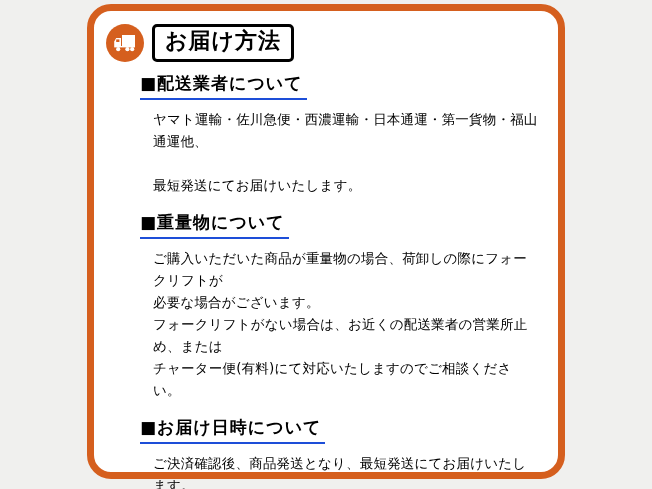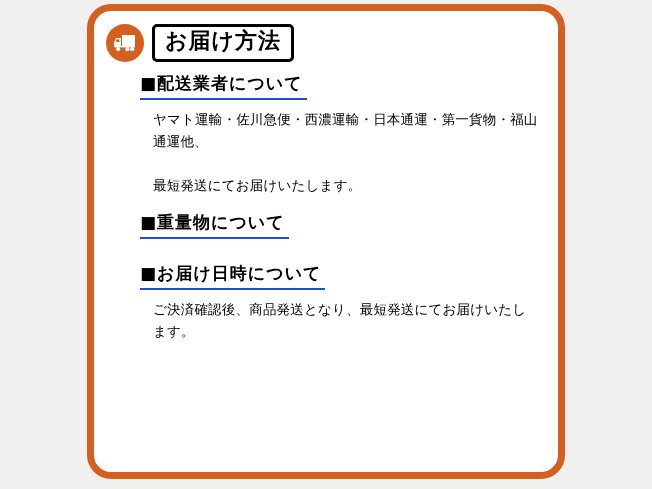--- a/index.html
+++ b/index.html
@@ -108,20 +108,26 @@
         <h2 class="sec-heading">■配送業者について</h2>
         <p class="sec-body">
           <span>ヤマト運輸・佐川急便・西濃運輸・日本通運・第一貨物・福山通運他、</span><br>
           <br>
           <span>最短発送にてお届けいたします。</span>
         </p>
       </div>
 
       <div class="section">
         <h2 class="sec-heading">■重量物について</h2>
+        <p class="sec-body">
+          <span>ご購入いただいた商品が重量物の場合、荷卸しの際にフォークリフトが</span><br>
+          <span>必要な場合がございます。</span><br>
+          <span>フォークリフトがない場合は、お近くの配送業者の営業所止め、または</span><br>
+          <span>チャーター便(有料)にて対応いたしますのでご相談ください。</span>
+        </p>
       </div>
 
       <div class="section">
         <h2 class="sec-heading">■お届け日時について</h2>
         <p class="sec-body">
           <span>ご決済確認後、商品発送となり、最短発送にてお届けいたします。</span><br>
           <br>
           <br>
           
         </p>

